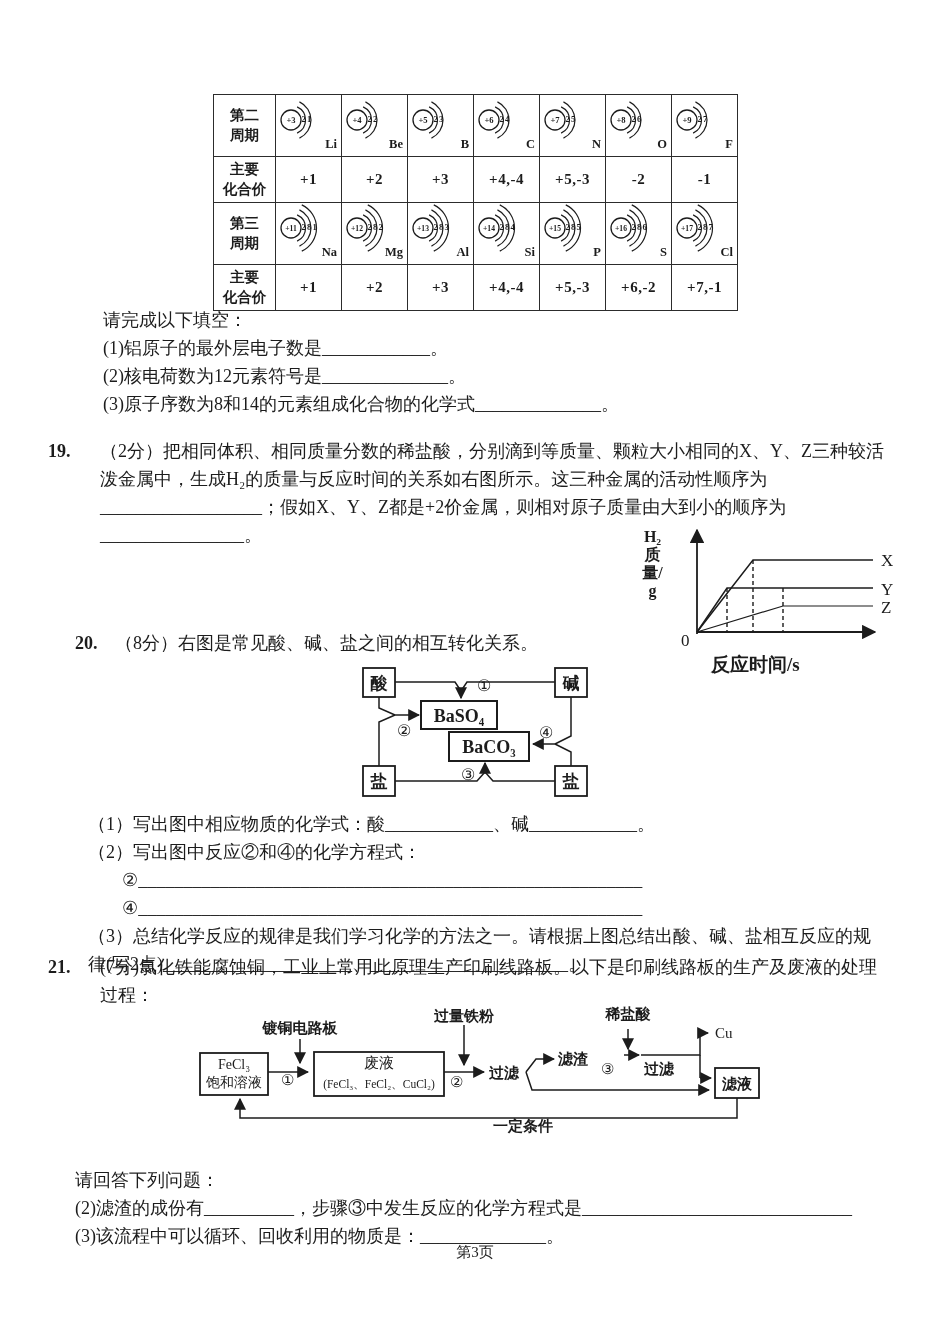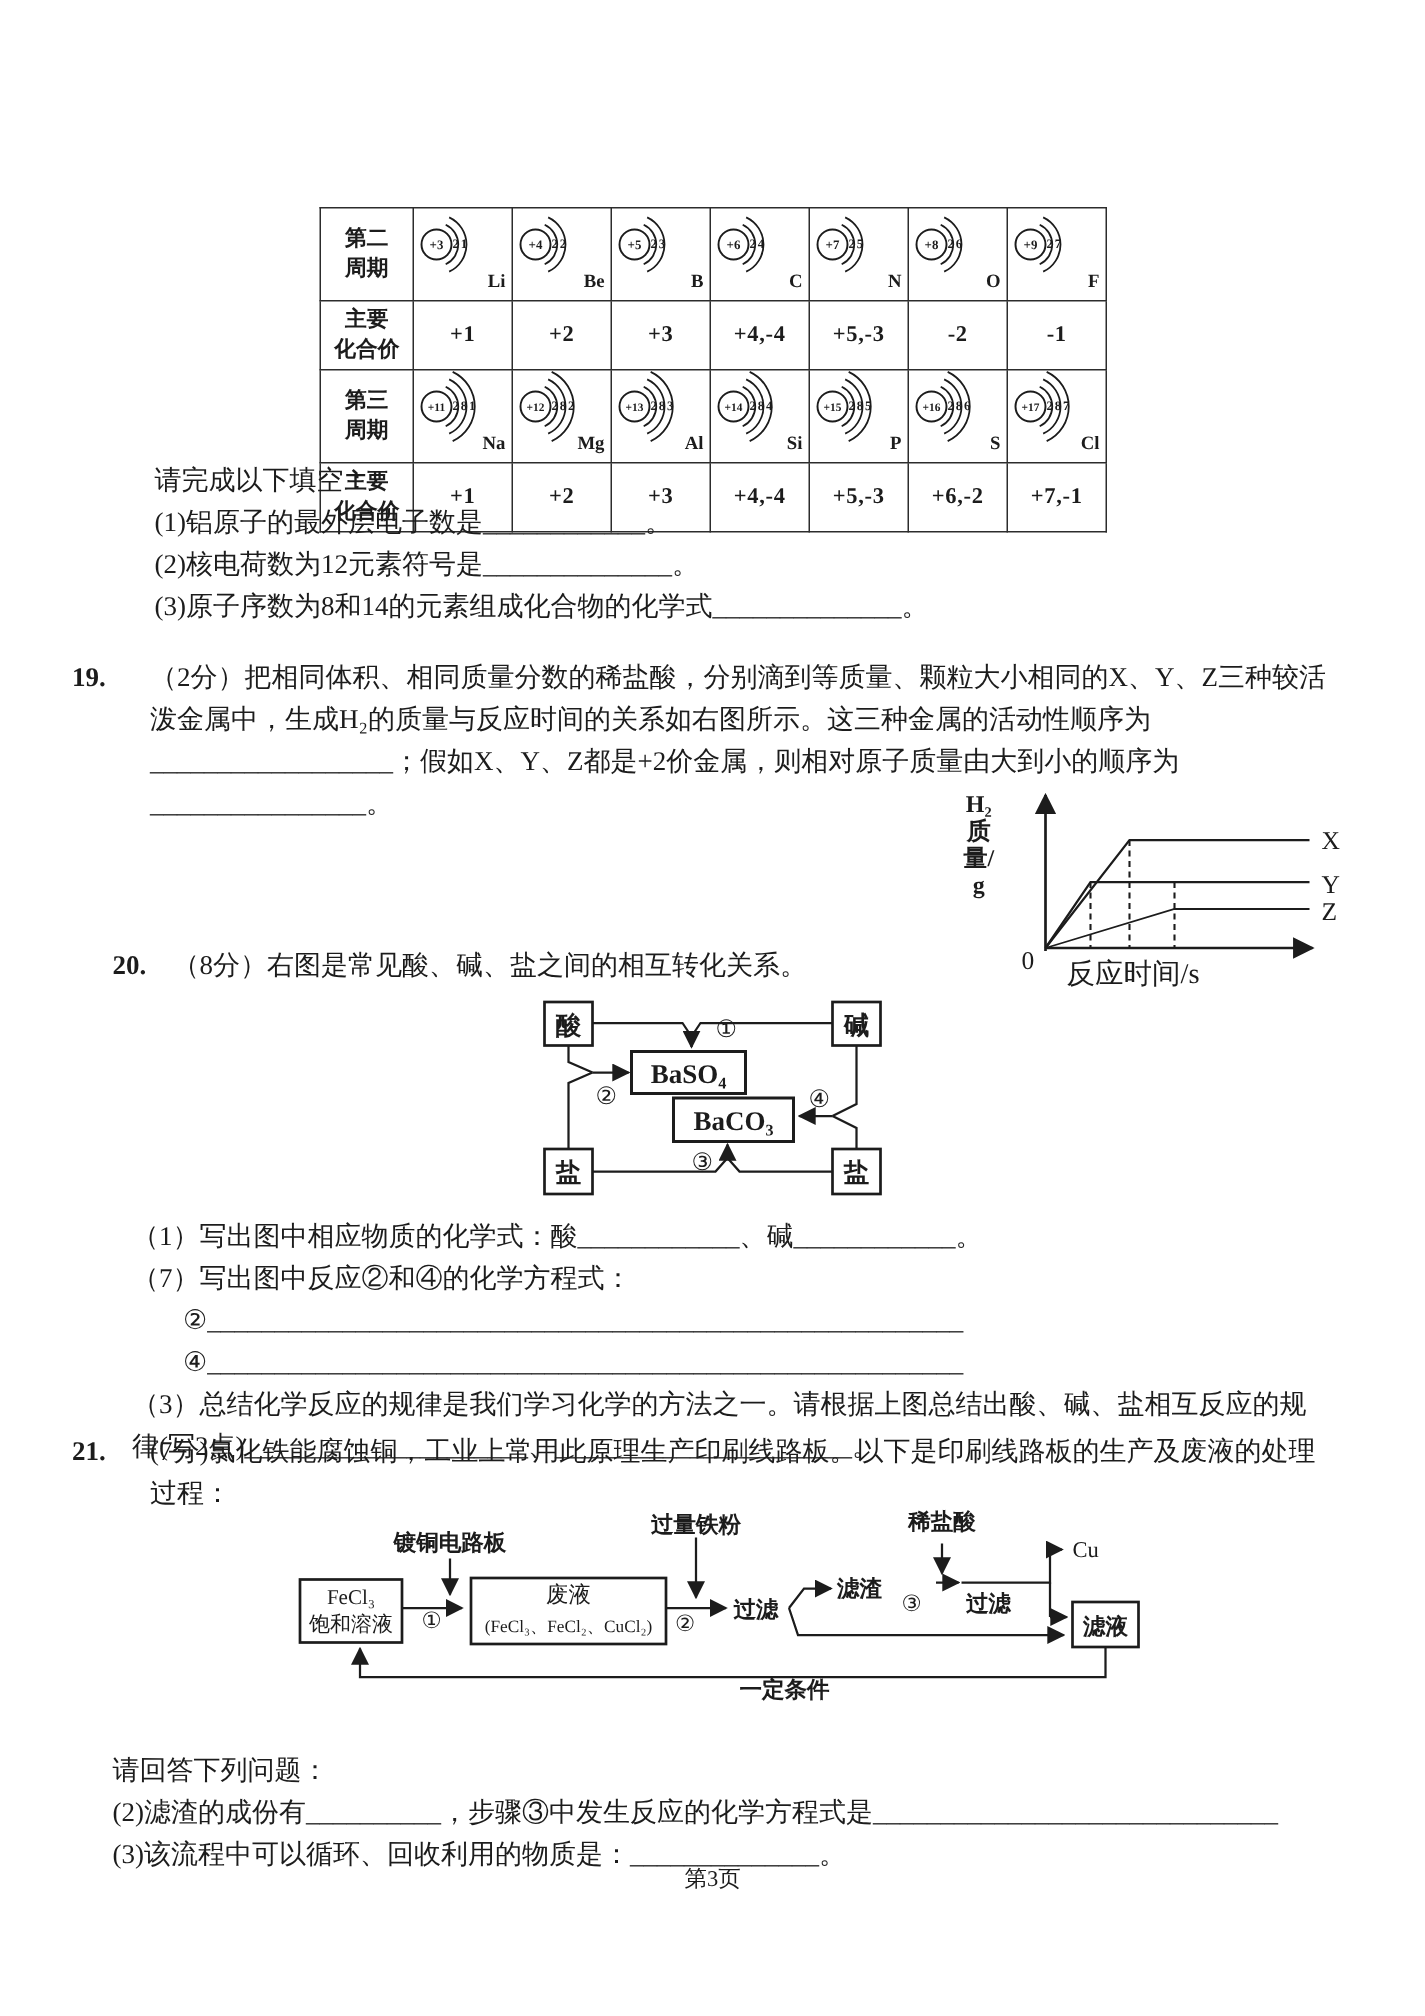--- a/index.html
+++ b/index.html
@@ -3,37 +3,37 @@
 <meta charset="utf-8">
 <style>
   * { margin:0; padding:0; box-sizing:border-box; }
   html,body { background:#ffffff; }
   .page {
     position:relative; width:950px; height:1344px; background:#fff;
     font-family:"Liberation Serif","DejaVu Serif",serif;
     color:#1c1c1c; overflow:hidden;
   }
   
-  .etable { position:absolute; left:213px; top:94px; border-collapse:collapse;margin-top:44px; }
+  .etable { position:absolute; left:213px; top:94px; border-collapse:collapse; }
   .etable td { border:1.6px solid #2c2c2c; text-align:center; vertical-align:middle; padding:0; }
   .etable td.hcell { width:62px; font-size:14.5px; font-weight:bold; white-space:pre-line; line-height:1.35; }
   .etable td.vcell { width:66px; height:46px; font-size:15px; font-weight:bold; letter-spacing:.5px; }
   .etable td.acell { width:66px; height:62px; }
   
   .para { position:absolute; font-size:18px; line-height:28px; }
   .hang { padding-left:52px; }
   .qnum { position:absolute; left:0; top:0; font-weight:bold; }
   .bold { font-weight:bold; }
   .blankline { letter-spacing:0; }
   
   .graphbox { position:absolute; left:633px; top:518px; width:300px; height:150px; }
   .graphbox svg { position:absolute; left:0; top:0; }
   .ylab { position:absolute; left:6px; top:10px; width:27px; font-size:16px; font-weight:bold;
           line-height:1.12; text-align:center; line-break:anywhere; word-break:break-all; }
-  .xlab { position:absolute; left:78px; top:118px; font-size:19px; font-weight:normal; }
+  .xlab { position:absolute; left:78px; top:134px; font-size:19px; font-weight:bold; }
   svg text { font-family:"Liberation Serif","DejaVu Serif",serif; fill:#1c1c1c; }
   .dsvg { position:absolute; }
   .footer { position:absolute; left:0; top:1243px; width:100%; text-align:center; font-size:15px; }
 </style>
 </head>
 <body>
 
 <div class="page">
 
   <table class="etable">
@@ -287,21 +287,21 @@
     <text x="104" y="60" font-size="18" font-weight="bold" text-anchor="middle">BaSO₄</text>
     <text x="134" y="91" font-size="18" font-weight="bold" text-anchor="middle">BaCO₃</text>
     <text x="122" y="29" font-size="16">①</text>
     <text x="42" y="74" font-size="16">②</text>
     <text x="106" y="118" font-size="16">③</text>
     <text x="184" y="76" font-size="16">④</text>
   </svg>
 
   <div class="para" style="left:88px; top:810px; width:800px;">
     <div>（1）写出图中相应物质的化学式：酸____________、碱____________。</div>
-    <div>（7）写出图中反应②和④的化学方程式：</div>
+    <div>（2）写出图中反应②和④的化学方程式：</div>
     <div class="blankline" style="padding-left:34px;">②________________________________________________________</div>
     <div class="blankline" style="padding-left:34px;">④________________________________________________________</div>
     <div>（3）总结化学反应的规律是我们学习化学的方法之一。请根据上图总结出酸、碱、盐相互反应的规律(写2点)_____________________、______________________。</div>
   </div>
 
   <div class="para hang" style="left:48px; top:953px; width:845px;">
     <span class="qnum">21.</span>
     <span>(7分)氯化铁能腐蚀铜，工业上常用此原理生产印刷线路板。以下是印刷线路板的生产及废液的处理过程：</span>
   </div>
 

